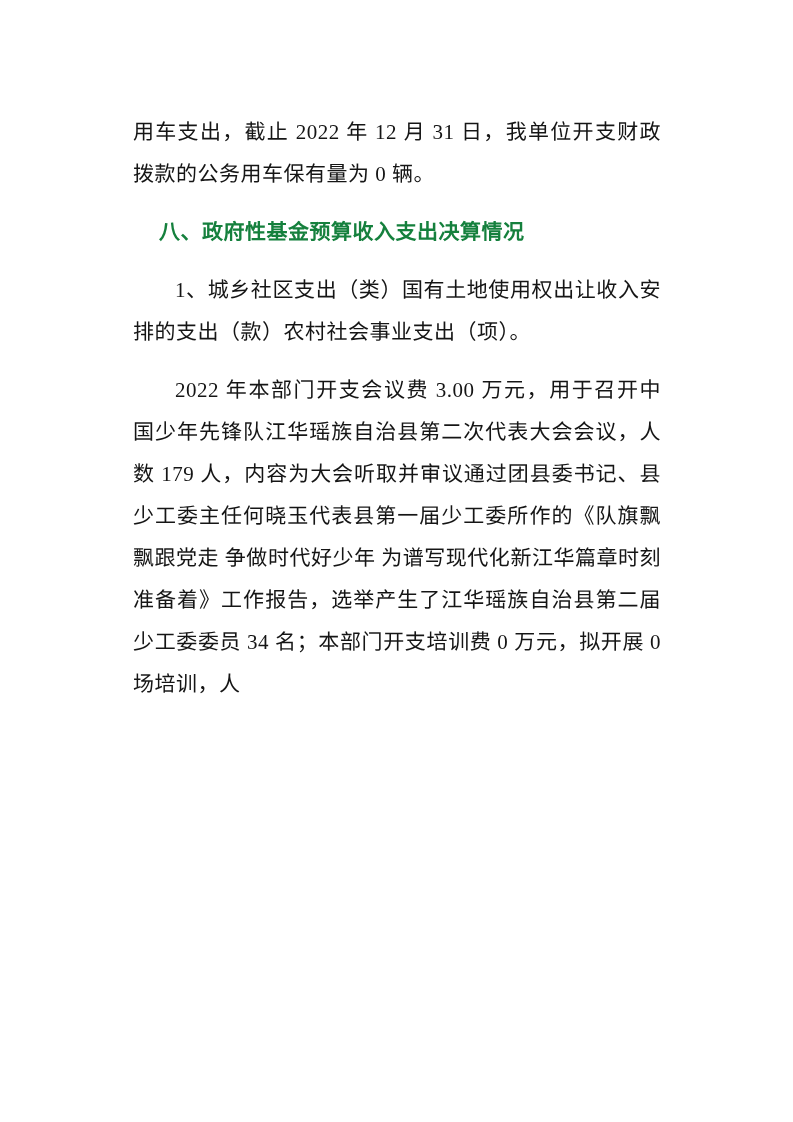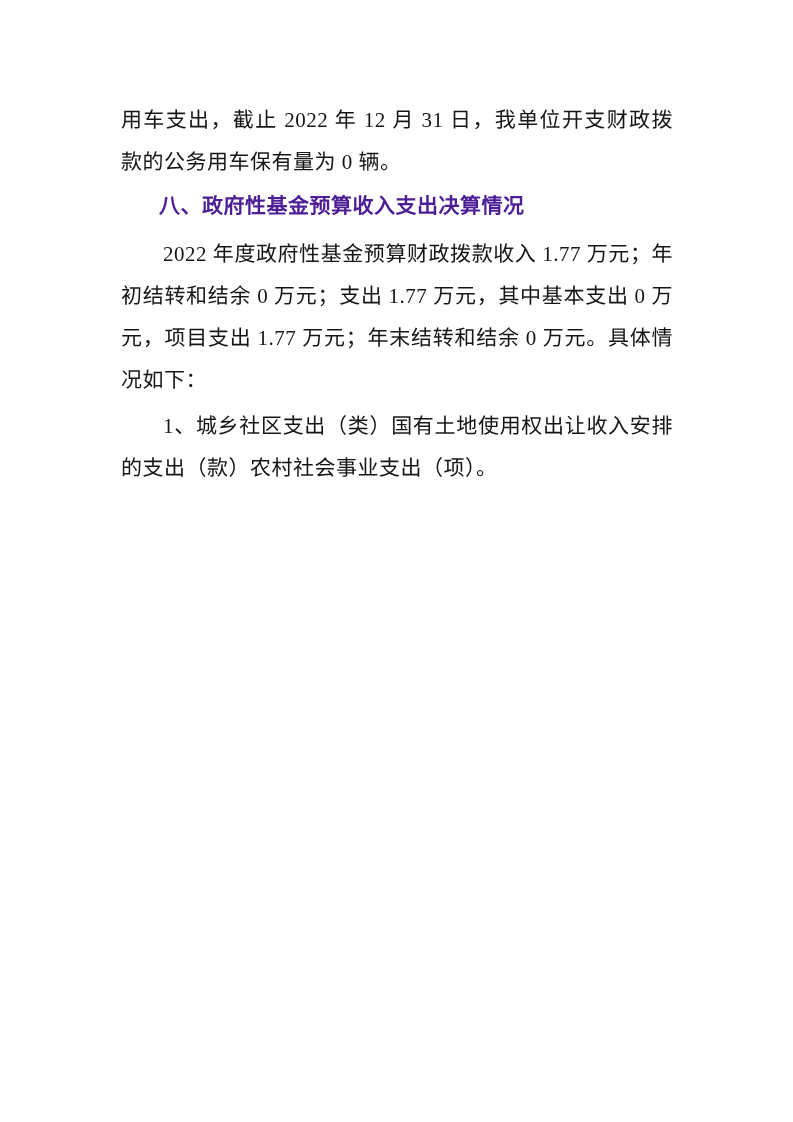--- a/index.html
+++ b/index.html
@@ -21,38 +21,38 @@
     position: absolute;
     left: 117px;
     top: 95px;
     width: 560px;
     font-size: 21px;
     line-height: 42px;
     text-align: justify;
     letter-spacing: 0.5px;
   }
   .para {
-    margin: 4px;
+    margin: 16px;
     padding: 0;
   }
   .para.indent {
     text-indent: 2em;
   }
   .heading {
     margin: 0;
     padding: 0;
     text-indent: 2em;
-    font-family: Liberation Mono, monospace;
+    font-family: Liberation Serif, serif;
     font-weight: bold;
-    color: #4c1d95;
+    color: #15803d;
   }
 </style>
 </head>
 <body>
 
 <div class="page">
   <div class="content">
     <p class="para">用车支出，截止 2022 年 12 月 31 日，我单位开支财政拨款的公务用车保有量为 0 辆。</p>
     <p class="heading">八、政府性基金预算收入支出决算情况</p>
-    <p class="para indent">2022 年度政府性基金预算财政拨款收入 1.77 万元；年初结转和结余 0 万元；支出 1.77 万元，其中基本支出 0 万元，项目支出 1.77 万元；年末结转和结余 0 万元。具体情况如下：</p>
     <p class="para indent">1、城乡社区支出（类）国有土地使用权出让收入安排的支出（款）农村社会事业支出（项）。</p>
+    <p class="para indent">2022 年本部门开支会议费 3.00 万元，用于召开中国少年先锋队江华瑶族自治县第二次代表大会会议，人数 179 人，内容为大会听取并审议通过团县委书记、县少工委主任何晓玉代表县第一届少工委所作的《队旗飘飘跟党走 争做时代好少年 为谱写现代化新江华篇章时刻准备着》工作报告，选举产生了江华瑶族自治县第二届少工委委员 34 名；本部门开支培训费 0 万元，拟开展 0 场培训，人</p>
   </div>
 </div>
 
 </body></html>

